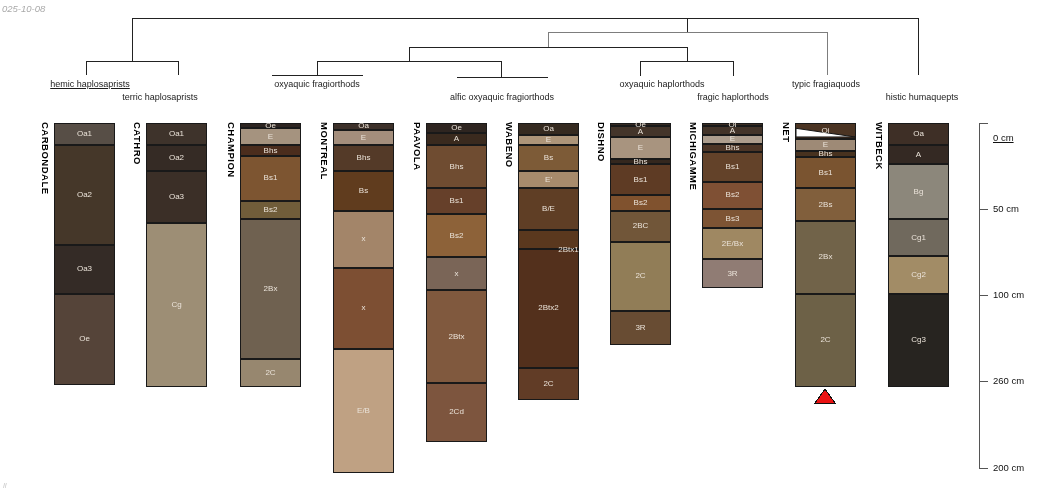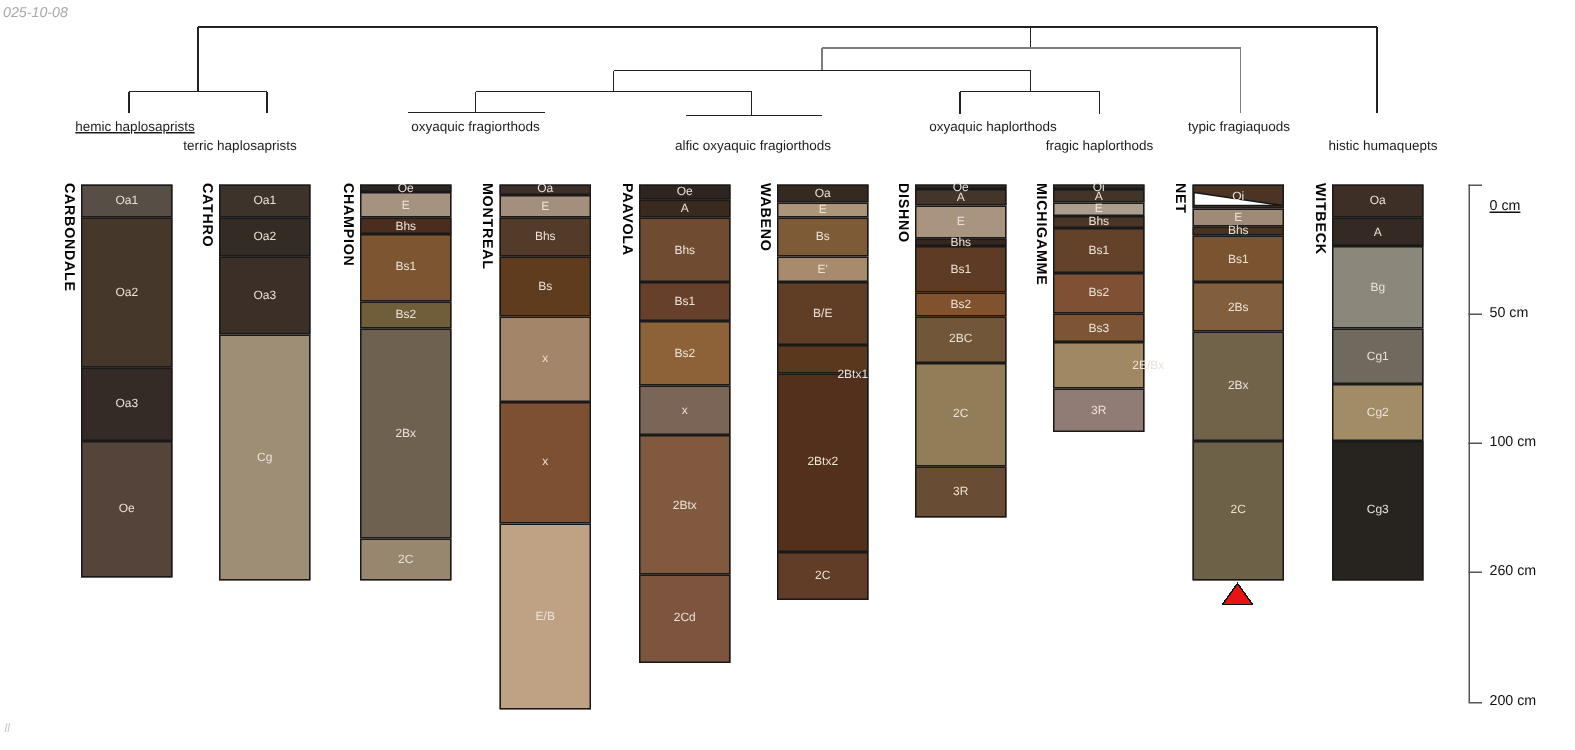--- a/index.html
+++ b/index.html
@@ -188,21 +188,21 @@
       <div class="horizon" style="top: 86.13px; height: 18.9486px; background: rgb(125, 84, 52);"></div>
       <div class="horizon" style="top: 105.079px; height: 31.0068px; background: rgb(159, 136, 98);"></div>
       <div class="horizon" style="top: 136.085px; height: 29.2842px; background: rgb(144, 124, 116);"></div>
       <span class="hlabel" style="top: -3.2774px;">Oi</span>
       <span class="hlabel" style="top: 2.7517px;">A</span>
       <span class="hlabel" style="top: 11.3647px;">E</span>
       <span class="hlabel" style="top: 19.9777px;">Bhs</span>
       <span class="hlabel" style="top: 38.9263px;">Bs1</span>
       <span class="hlabel" style="top: 67.3492px;">Bs2</span>
       <span class="hlabel" style="top: 90.6043px;">Bs3</span>
-      <span class="hlabel" style="top: 115.582px; margin-left: 33px;">2E/Bx</span>
+      <span class="hlabel" style="top: 115.582px;">2E/Bx</span>
       <span class="hlabel" style="top: 145.727px;">3R</span>
     </div>
     <div class="pname" style="left: 699px; top: 122px;">MICHIGAMME</div>
     <div class="profile" style="left: 795px; top: 123px; width: 61px; height: 263.558px;">
       <div class="horizon" style="top: 0px; height: 15.5034px; background: rgb(75, 52, 35);">
         <svg class="oi-wedge" viewBox="0 0 100 100" preserveAspectRatio="none">
           <polygon points="0,32 100,96 0,96" fill="#ffffff" stroke="#151515" vector-effect="non-scaling-stroke"></polygon>
         </svg>
       </div>
       <div class="horizon" style="top: 15.5034px; height: 12.0582px; background: rgb(158, 138, 118);"></div>

